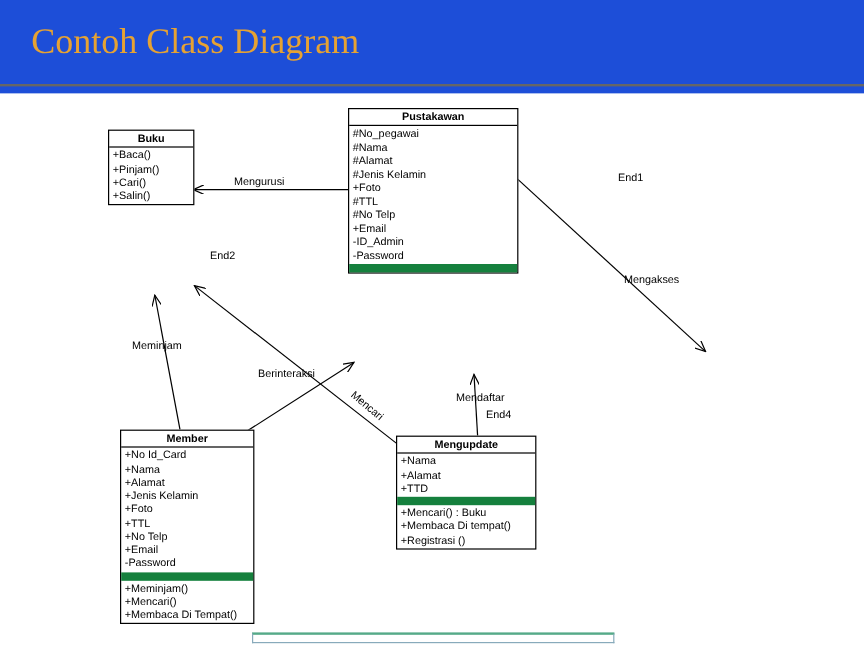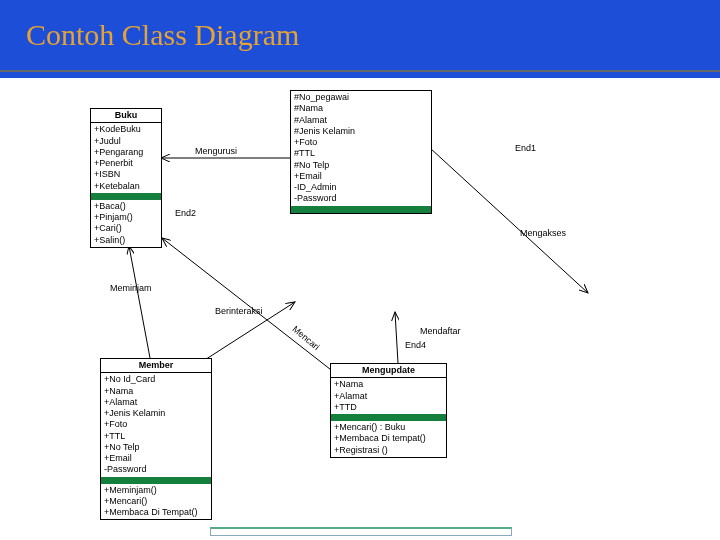--- a/index.html
+++ b/index.html
@@ -41,37 +41,30 @@
 
     <line x1="200" y1="285" x2="295" y2="224" stroke="#000" stroke-width="1" marker-end="url(#arr)"></line>
 
     <line x1="335" y1="295" x2="162" y2="160" stroke="#000" stroke-width="1" marker-end="url(#arr)"></line>
 
     <line x1="398" y1="285" x2="395" y2="234" stroke="#000" stroke-width="1" marker-end="url(#arr)"></line>
   </svg>
 
   <div class="uml" style="left:90px;top:30px;width:70px">
     <div class="uml-title">Buku</div>
-    <div class="uml-attrs">
-      <div class="uml-row">+KodeBuku</div>
-      <div class="uml-row">+Judul</div>
-      <div class="uml-row">+Pengarang</div>
-      <div class="uml-row">+Penerbit</div>
-      <div class="uml-row">+ISBN</div>
-      <div class="uml-row">+Ketebalan</div>
-    </div>
     <div class="uml-ops">
       <div class="uml-row">+Baca()</div>
       <div class="uml-row">+Pinjam()</div>
       <div class="uml-row">+Cari()</div>
       <div class="uml-row">+Salin()</div>
     </div>
   </div>
 
   <div class="uml" style="left:290px;top:12px;width:140px">
+    <div class="uml-title">Pustakawan</div>
     <div class="uml-attrs">
       <div class="uml-row">#No_pegawai</div>
       <div class="uml-row">#Nama</div>
       <div class="uml-row">#Alamat</div>
       <div class="uml-row">#Jenis Kelamin</div>
       <div class="uml-row">+Foto</div>
       <div class="uml-row">#TTL</div>
       <div class="uml-row">#No Telp</div>
       <div class="uml-row">+Email</div>
       <div class="uml-row">-ID_Admin</div>
@@ -114,17 +107,17 @@
     </div>
   </div>
 
   <div class="assoc" style="left:195px;top:68px">Mengurusi</div>
   <div class="assoc" style="left:175px;top:130px">End2</div>
   <div class="assoc" style="left:515px;top:65px">End1</div>
   <div class="assoc" style="left:520px;top:150px">Mengakses</div>
   <div class="assoc" style="left:110px;top:205px">Meminjam</div>
   <div class="assoc" style="left:215px;top:228px">Berinteraksi</div>
   <div class="assoc" style="left:290px;top:255px;transform:rotate(40deg)">Mencari</div>
-  <div class="assoc" style="left:420px;top:248px">Mendaftar</div>
+  <div class="assoc" style="left:380px;top:248px">Mendaftar</div>
   <div class="assoc" style="left:405px;top:262px">End4</div>
 
   <div class="footer-bar"></div>
 </div>
 
 </body></html>

